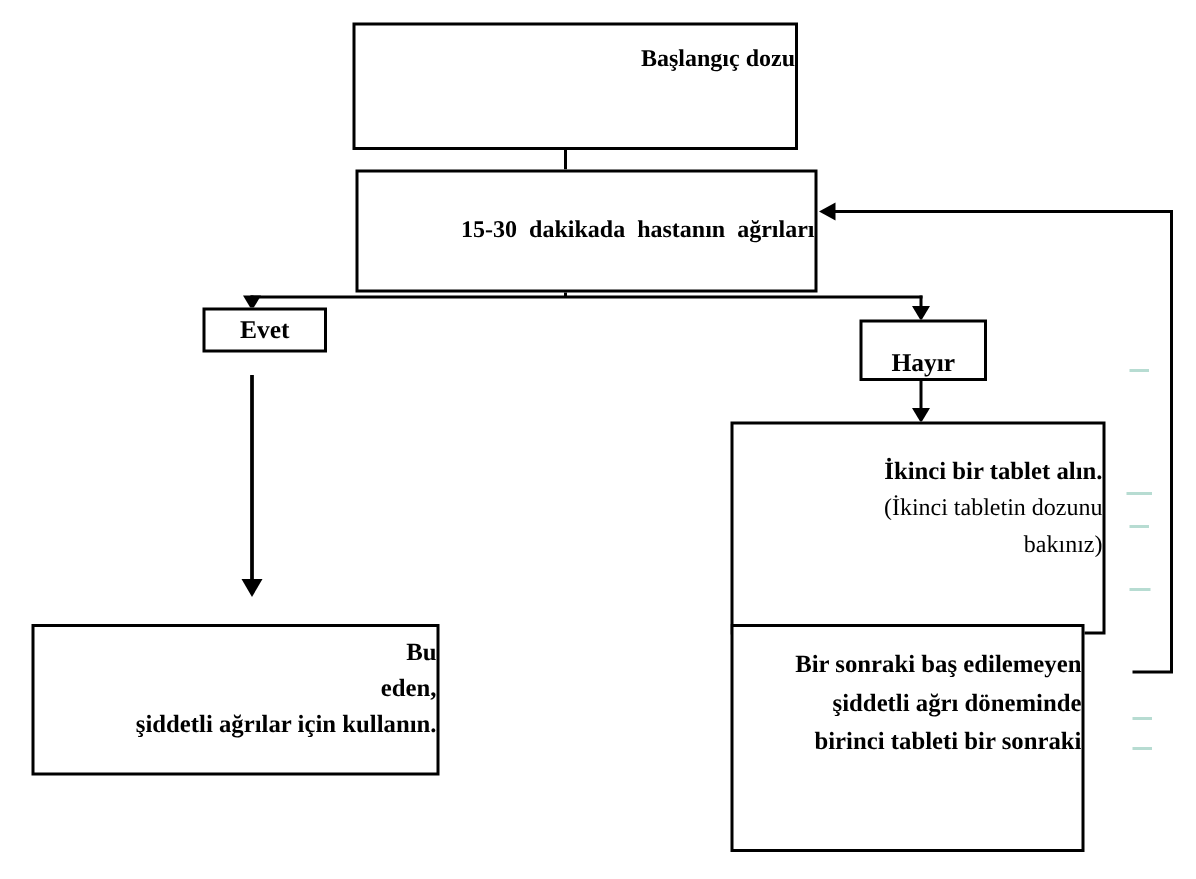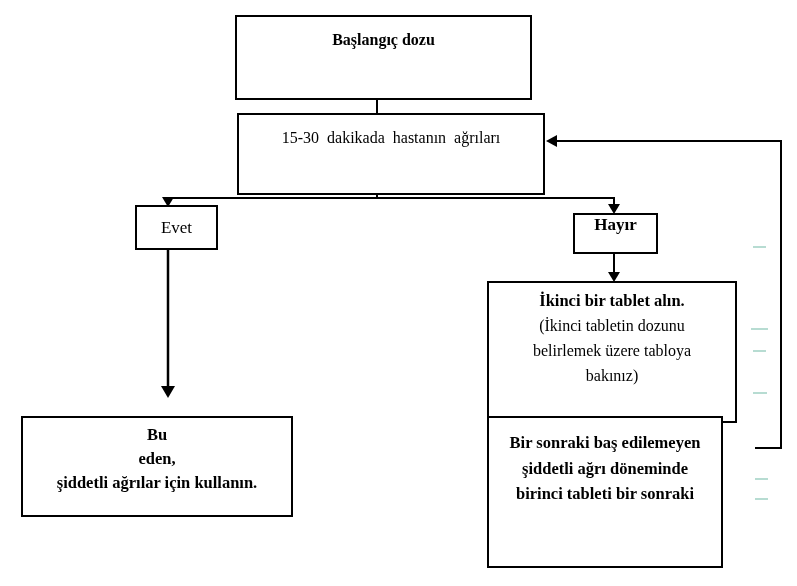--- a/index.html
+++ b/index.html
@@ -16,45 +16,45 @@
     color: #000000;
     overflow: hidden;
   }
   .fbox {
     position: absolute;
     box-sizing: border-box;
     border: 2px solid #000000;
     background: #ffffff;
     text-align: center;
   }
-  .fbox .line { display: block; }
+  .fbox .line { display: block; text-align: right; }
 
   #start-box {
     left: 235px; top: 15px; width: 297px; height: 85px;
     font-weight: 700; font-size: 16px; line-height: 32px;
     padding-top: 7px;
   }
   #question-box {
     left: 237px; top: 113px; width: 308px; height: 82px;
-    font-weight: 400; font-size: 16px; line-height: 25px;
-    padding-top: 10px; word-spacing: 4px;
+    font-weight: 700; font-size: 16px; line-height: 25px;
+    padding-top: 26px; word-spacing: 4px;
   }
   #yes-box {
-    left: 135px; top: 205px; width: 83px; height: 45px;
-    font-weight: 400; font-size: 17px;
+    left: 135px; top: 205px; width: 83px; height: 30px;
+    font-weight: 700; font-size: 17px;
     display: flex; align-items: center; justify-content: center;
   }
   #no-box {
     left: 573px; top: 213px; width: 85px; height: 41px;
     font-weight: 700; font-size: 17px;
-    display: flex; align-items: flex-start; justify-content: center;
+    display: flex; align-items: flex-end; justify-content: center;
   }
   #second-tablet-box {
     left: 487px; top: 281px; width: 250px; height: 142px;
-    font-size: 16px; line-height: 25px; padding-top: 5px;
+    font-size: 16px; line-height: 25px; padding-top: 18px;
   }
   #second-tablet-box .head { font-weight: 700; font-size: 16.5px; }
   #use-dose-box {
     left: 21px; top: 416px; width: 272px; height: 101px;
     font-weight: 700; font-size: 16.5px; line-height: 24px;
     padding-top: 5px;
   }
   #increase-dose-box {
     left: 487px; top: 416px; width: 236px; height: 152px;
     font-weight: 700; font-size: 16.5px; line-height: 25.5px;
@@ -118,21 +118,20 @@
     <span>Evet</span>
   </div>
 
   <div class="fbox" id="no-box">
     <span>Hayır</span>
   </div>
 
   <div class="fbox" id="second-tablet-box">
     <span class="line head">İkinci bir tablet alın.</span>
     <span class="line">(İkinci tabletin dozunu</span>
-    <span class="line">belirlemek üzere tabloya</span>
     <span class="line">bakınız)</span>
   </div>
 
   <div class="fbox" id="use-dose-box">
     <span class="line">Bu</span>
     <span class="line">eden,</span>
     <span class="line">şiddetli ağrılar için kullanın.</span>
   </div>
 
   <div class="fbox" id="increase-dose-box">

